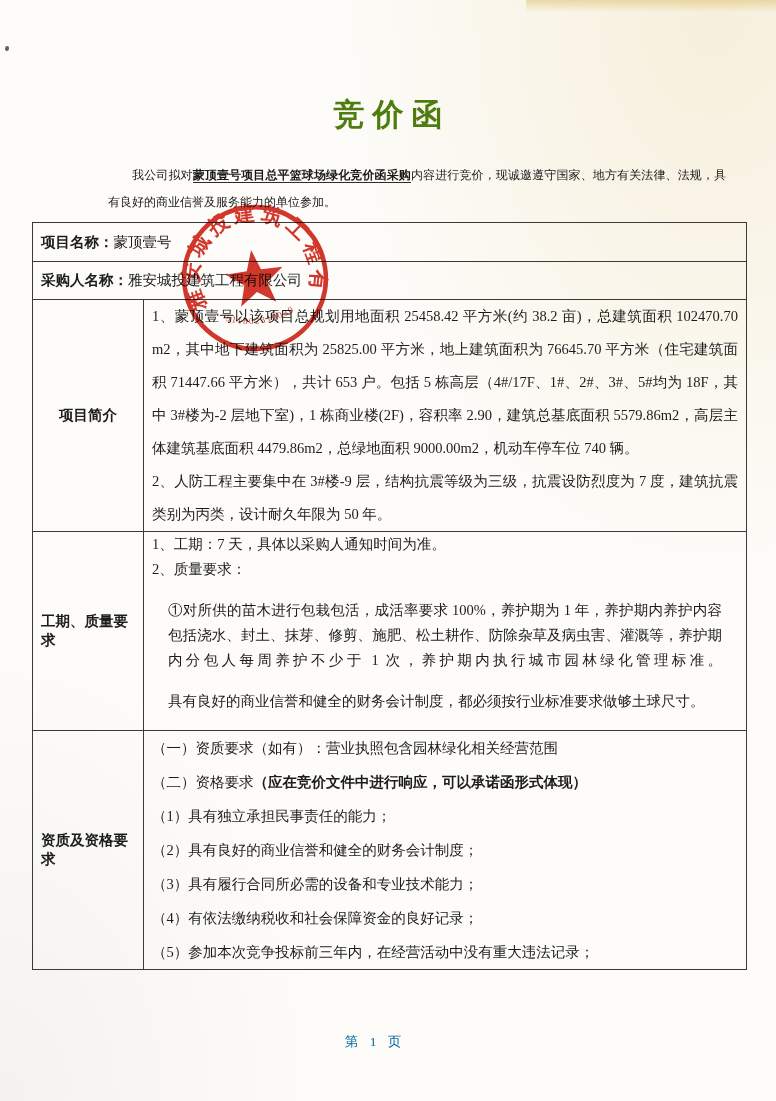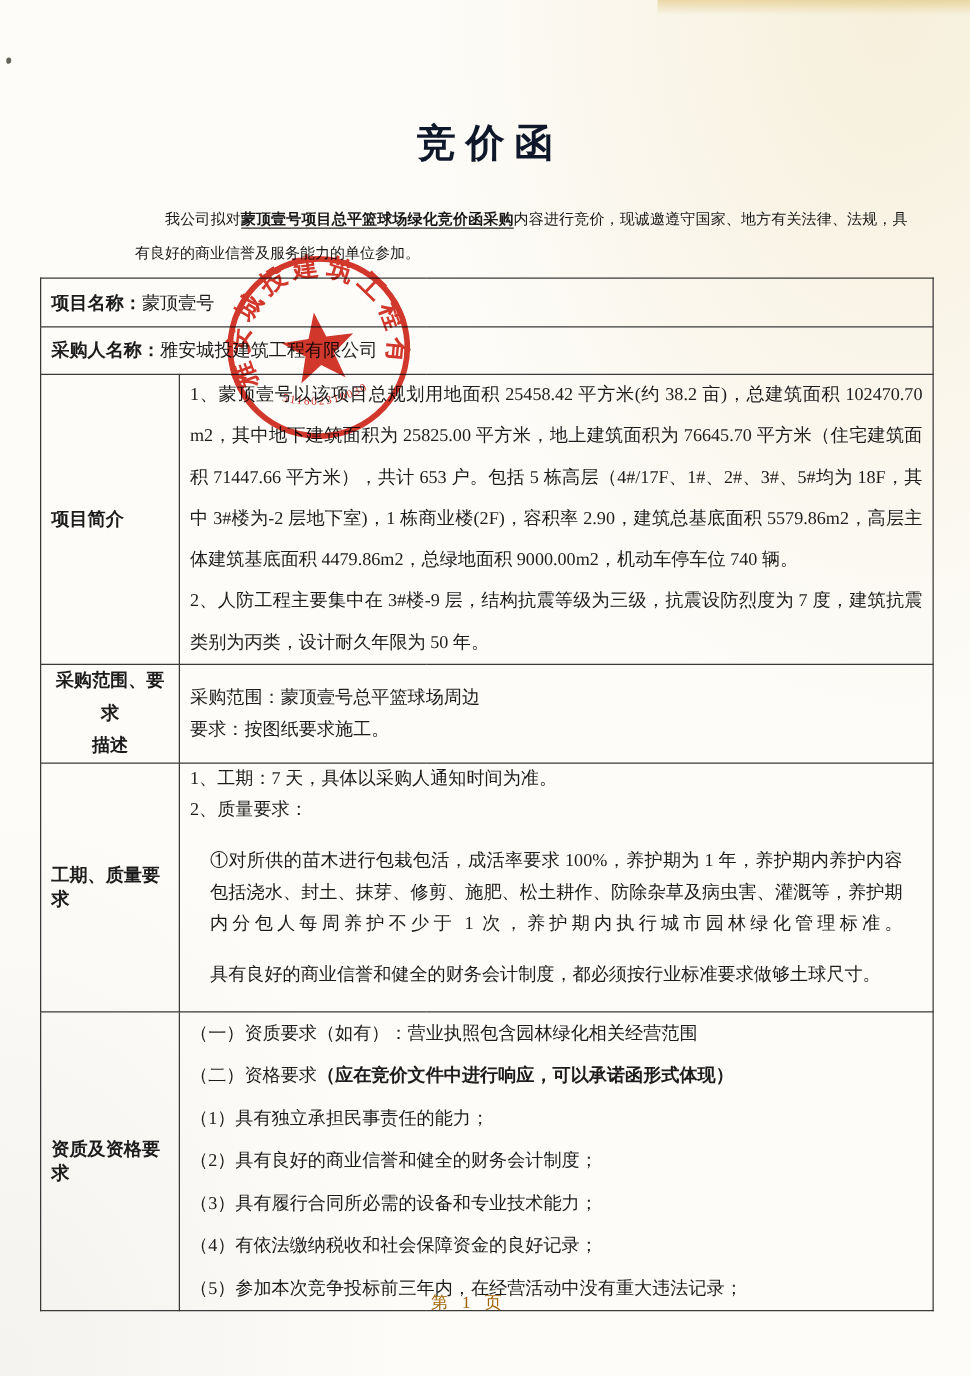--- a/index.html
+++ b/index.html
@@ -14,56 +14,56 @@
     background:
       radial-gradient(ellipse at 92% 0%, rgba(228,205,140,.28), transparent 38%),
       radial-gradient(ellipse at 0% 100%, rgba(60,60,50,.05), transparent 30%);
   }
   .corner-tint{ position:absolute; top:0; right:0; width:250px; height:12px;
     background:linear-gradient(to bottom, rgba(220,192,112,.55), rgba(220,192,112,0)); }
   .speck{ position:absolute; left:5px; top:46px; width:4px; height:5px;
     background:#4a473d; border-radius:50% 40% 55% 45%; opacity:.85; }
 
   .title{ position:absolute; top:94px; left:0; right:0; margin:0; text-align:center;
-    font-size:31px; font-weight:bold; letter-spacing:8px; text-indent:8px; color:#0f172a; }
+    font-size:31px; font-weight:bold; letter-spacing:8px; text-indent:8px; color:#4d7c0f; }
 
   .intro{ position:absolute; top:150px; left:96px; width:618px; margin:12px;
     font-size:12px; line-height:27px; text-align:justify; text-indent:2em;
     font-weight:500; color:#191919; }
   .u{ border-bottom:1.5px solid #2c2c2c; font-weight:600; }
 
   table.grid{ position:absolute; top:222px; left:32px; width:714px;
     border-collapse:collapse; table-layout:fixed; }
   table.grid td{ border:1.6px solid #3a3a3a; padding:0 8px; vertical-align:middle;
     font-size:14.5px; color:#1c1c1c; }
   .lbl{ font-weight:bold; }
   tr.r1{ height:39px;margin-top:24px; } tr.r2{ height:38px; } tr.r3{ height:35px; }
   tr.r4{ height:226px; } tr.r5{ height:66px; } tr.r6{ height:147px; } tr.r7{ height:237px; }
 
-  td.ov-label{ vertical-align:top; padding-top:13px; }
+  td.ov-label{ vertical-align:top; padding-top:13px;text-align:center; }
   td.ov-content{ vertical-align:top; padding:4px 10px 0 10px; font-size:14px;
     line-height:33px; text-align:justify; }
   td.ov-content p{ margin:0; }
 
   td.scope-label{ text-align:center; line-height:26px; padding:0 4px; }
   td.scope-content{ line-height:26px; }
 
   td.sched-content{ vertical-align:top; padding:3px 9px 0 9px; font-size:13.5px; line-height:25px; }
   td.sched-content p{ margin:16px; }
   p.spread{ text-align:justify; text-align-last:justify; }
 
   td.qual-content{ vertical-align:top; padding:7px 10px 0 46px; }
   .qitem{ line-height:34px; white-space:nowrap; }
   .qbold{ font-weight:bold; }
 
   .stamp{ position:absolute; left:169px; top:192px; width:172px; height:172px;
     transform:rotate(-8deg); mix-blend-mode:multiply; opacity:.93; }
 
   .footer{ position:absolute; top:1033px; left:0; right:26px; text-align:center;
-    font-size:13.5px; letter-spacing:4px; color:#a16207; }
+    font-size:13.5px; letter-spacing:4px; color:#0369a1; }
 </style>
 </head>
 <body>
 
 <div class="page">
   <div class="corner-tint"></div>
   <div class="speck"></div>
 
   <h1 class="title">竞价函</h1>
 
@@ -81,30 +81,20 @@
       <td colspan="4"><span class="lbl">项目名称：</span><span>蒙顶壹号</span></td>
     </tr>
     <tr class="r2">
       <td colspan="4"><span class="lbl">采购人名称：</span><span>雅安城投建筑工程有限公司</span></td>
     </tr>
     <tr class="r4">
       <td class="lbl ov-label">项目简介</td>
       <td class="ov-content" colspan="3">
         <p>1、蒙顶壹号以该项目总规划用地面积 25458.42 平方米(约 38.2 亩)，总建筑面积 102470.70 m2，其中地下建筑面积为 25825.00 平方米，地上建筑面积为 76645.70 平方米（住宅建筑面积 71447.66 平方米），共计 653 户。包括 5 栋高层（4#/17F、1#、2#、3#、5#均为 18F，其中 3#楼为-2 层地下室)，1 栋商业楼(2F)，容积率 2.90，建筑总基底面积 5579.86m2，高层主体建筑基底面积 4479.86m2，总绿地面积 9000.00m2，机动车停车位 740 辆。</p>
         <p>2、人防工程主要集中在 3#楼-9 层，结构抗震等级为三级，抗震设防烈度为 7 度，建筑抗震类别为丙类，设计耐久年限为 50 年。</p>
-      </td>
-    </tr>
-    <tr class="r5">
-      <td class="lbl scope-label">
-        <div>采购范围、要求</div>
-        <div>描述</div>
-      </td>
-      <td class="scope-content" colspan="3">
-        <div>采购范围：蒙顶壹号总平篮球场周边</div>
-        <div>要求：按图纸要求施工。</div>
       </td>
     </tr>
     <tr class="r6">
       <td class="lbl">工期、质量要求</td>
       <td class="sched-content" colspan="3">
         <div>1、工期：7 天，具体以采购人通知时间为准。</div>
         <div>2、质量要求：</div>
         <p class="spread">①对所供的苗木进行包栽包活，成活率要求 100%，养护期为 1 年，养护期内养护内容包括浇水、封土、抹芽、修剪、施肥、松土耕作、防除杂草及病虫害、灌溉等，养护期内分包人每周养护不少于 1 次，养护期内执行城市园林绿化管理标准。</p>
         <p>具有良好的商业信誉和健全的财务会计制度，都必须按行业标准要求做够土球尺寸。</p>
       </td>

